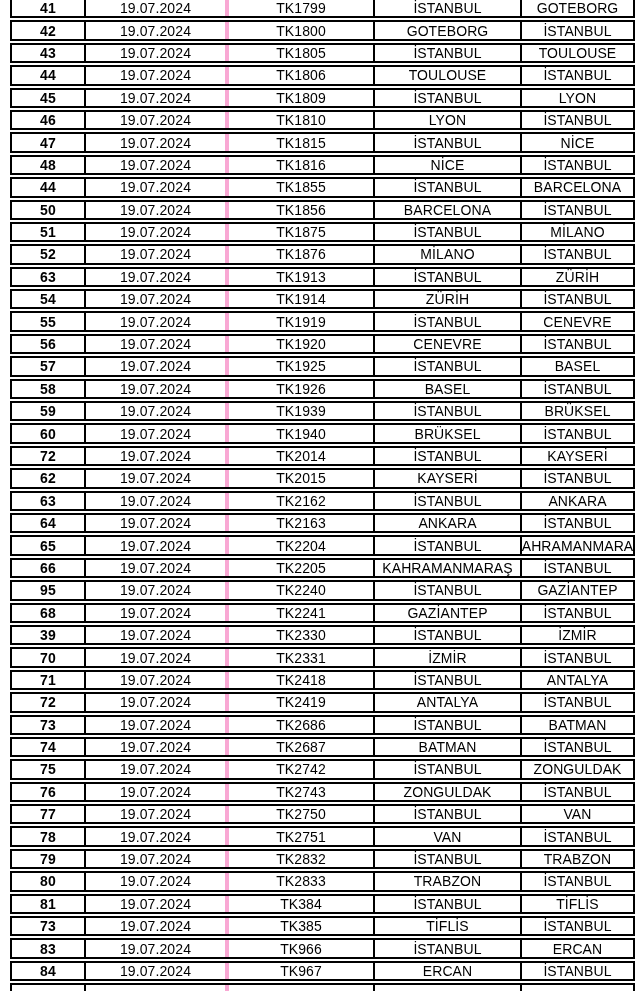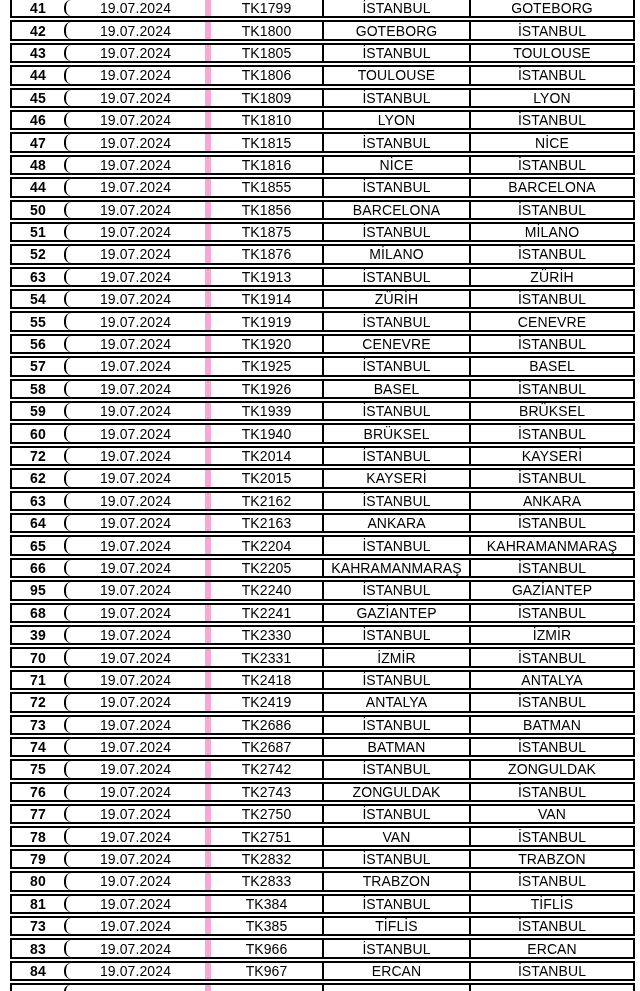--- a/index.html
+++ b/index.html
@@ -33,23 +33,23 @@
     display: flex;
     align-items: center;
     justify-content: center;
     font-size: 14px;
     line-height: 1;
     color: #000000;
     white-space: nowrap;
     overflow: hidden;
     letter-spacing: 0.1px;
   }
-  .c1 { width: 52px;  font-weight: bold; }
-  .c2 { width: 141px; border-left: 2px solid #000000; border-radius: 7px; }
-  .c3 { width: 117px; border-left: 6px solid #f9a8d4; }
+  .c1 { width: 72px;  font-weight: bold; }
+  .c2 { width: 141px; border-left: 2px solid #000000; }
+  .c3 { width: 148px; border-left: 4px solid #f9a8d4; }
   .c4 { width: 147px; border-left: 2px solid #000000; }
   .c5 { flex: 1;      border-left: 2px solid #000000; }
   .partial-row {
     box-sizing: border-box;
     height: 14px;
     border: 2px solid #000000;
     border-bottom: none;
     display: flex;
     background: #ffffff;
   }

